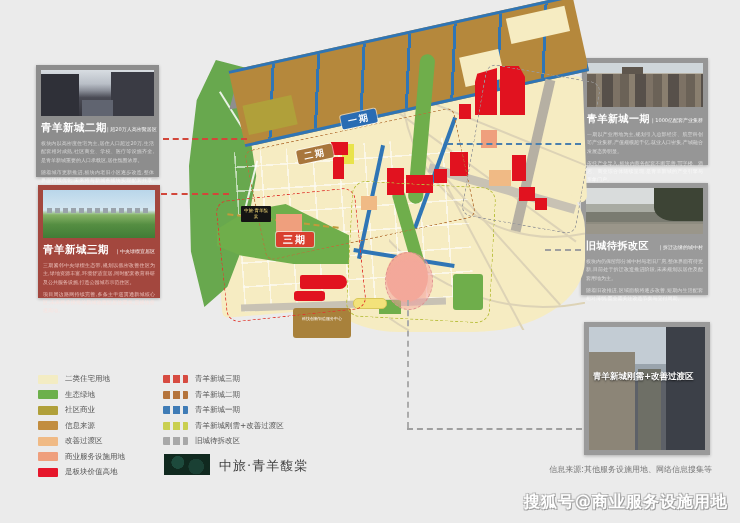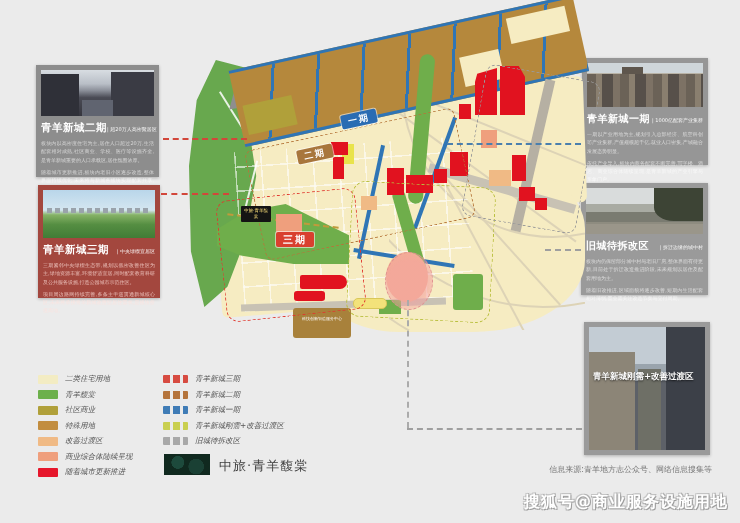--- a/index.html
+++ b/index.html
@@ -38,21 +38,21 @@
   .pLabel{position:absolute;color:#fff;font-weight:bold;font-size:9px;line-height:1;
           padding:2.5px 7px;letter-spacing:2px;border-radius:2px;z-index:40;
           box-shadow:0 0 0 1px rgba(255,255,255,.55);white-space:nowrap;}
   .marker{position:absolute;width:26px;background:#141414;color:#ffe27a;font-size:4.5px;
           line-height:1.35;padding:2px;z-index:40;text-align:center;border-radius:1px;}
   .parcelTxt{position:absolute;color:#fff;font-size:4px;line-height:1.3;text-align:center;z-index:12;}
   
   .lg-row{display:flex;align-items:center;margin-bottom:5.5px;}
   .lg-sw{width:20px;height:9px;margin-right:7px;flex:none;border-radius:1px;}
   .lg-sw.dash{width:25px;height:8px;background:transparent;}
-  .lg-lb{font-size:7.5px;color:#555;white-space:nowrap;font-style:italic;}
+  .lg-lb{font-size:7.5px;color:#555;white-space:nowrap;}
   
   .dash-red{border-top:2px dashed #d2463a;}
   .dash-blue{border-top:2px dashed #4a7fae;}
   .dash-gray{border-top:2px dashed #9f9f9f;}
   .vdash-gray{border-left:2px dashed #ababab;}
   
   #watermark{position:absolute;right:12px;top:492px;font-size:16px;font-weight:bold;color:#fff;
      letter-spacing:1px;text-shadow:1px 1px 0 #9d9d9d,-1px -1px 0 #c5c5c5,1px -1px 0 #b0b0b0,-1px 1px 0 #b0b0b0;z-index:60;}
   #source{position:absolute;right:28px;top:464px;font-size:8px;color:#777;z-index:55;}
   #logo-text{position:absolute;left:219px;top:457px;font-size:13px;color:#3f3f3f;letter-spacing:1px;font-weight:500;}
@@ -224,41 +224,41 @@
   </div>
 </div>
 
 <div class="abs" id="legend-land" style="left:38px;top:374px;z-index:50;">
     <div class="lg-row">
       <span class="lg-sw" style="background: rgb(243, 236, 195);"></span>
       <span class="lg-lb">二类住宅用地</span>
     </div>
     <div class="lg-row">
       <span class="lg-sw" style="background: rgb(108, 176, 75);"></span>
-      <span class="lg-lb">青羊馥棠</span>
+      <span class="lg-lb">生态绿地</span>
     </div>
     <div class="lg-row">
       <span class="lg-sw" style="background: rgb(176, 160, 58);"></span>
       <span class="lg-lb">社区商业</span>
     </div>
     <div class="lg-row">
       <span class="lg-sw" style="background: rgb(194, 141, 63);"></span>
-      <span class="lg-lb">特殊用地</span>
+      <span class="lg-lb">信息来源</span>
     </div>
     <div class="lg-row">
       <span class="lg-sw" style="background: rgb(240, 186, 133);"></span>
       <span class="lg-lb">改善过渡区</span>
     </div>
     <div class="lg-row">
       <span class="lg-sw" style="background: rgb(239, 159, 125);"></span>
-      <span class="lg-lb">商业综合体陆续呈现</span>
+      <span class="lg-lb">商业服务设施用地</span>
     </div>
     <div class="lg-row">
       <span class="lg-sw" style="background: rgb(230, 22, 43);"></span>
-      <span class="lg-lb">随着城市更新推进</span>
+      <span class="lg-lb">是板块价值高地</span>
     </div>
   </div>
 <div class="abs" id="legend-zone" style="left:163px;top:374px;z-index:50;">
     <div class="lg-row">
       <span class="lg-sw dash" style="background: repeating-linear-gradient(90deg, rgb(215, 75, 65) 0px, rgb(215, 75, 65) 7px, transparent 7px, transparent 10px);"></span>
       <span class="lg-lb">青羊新城三期</span>
     </div>
     <div class="lg-row">
       <span class="lg-sw dash" style="background: repeating-linear-gradient(90deg, rgb(180, 116, 60) 0px, rgb(180, 116, 60) 7px, transparent 7px, transparent 10px);"></span>
       <span class="lg-lb">青羊新城二期</span>
@@ -272,14 +272,14 @@
       <span class="lg-lb">青羊新城刚需+改善过渡区</span>
     </div>
     <div class="lg-row">
       <span class="lg-sw dash" style="background: repeating-linear-gradient(90deg, rgb(168, 168, 168) 0px, rgb(168, 168, 168) 7px, transparent 7px, transparent 10px);"></span>
       <span class="lg-lb">旧城待拆改区</span>
     </div>
   </div>
 
 <div id="logo-mark"></div>
 <div id="logo-text">中旅·青羊馥棠</div>
-<div id="source">信息来源:青羊地方志公众号、网络信息搜集等</div>
+<div id="source">信息来源:其他服务设施用地、网络信息搜集等</div>
 <div id="watermark">搜狐号@商业服务设施用地</div>
 
 </body></html>

